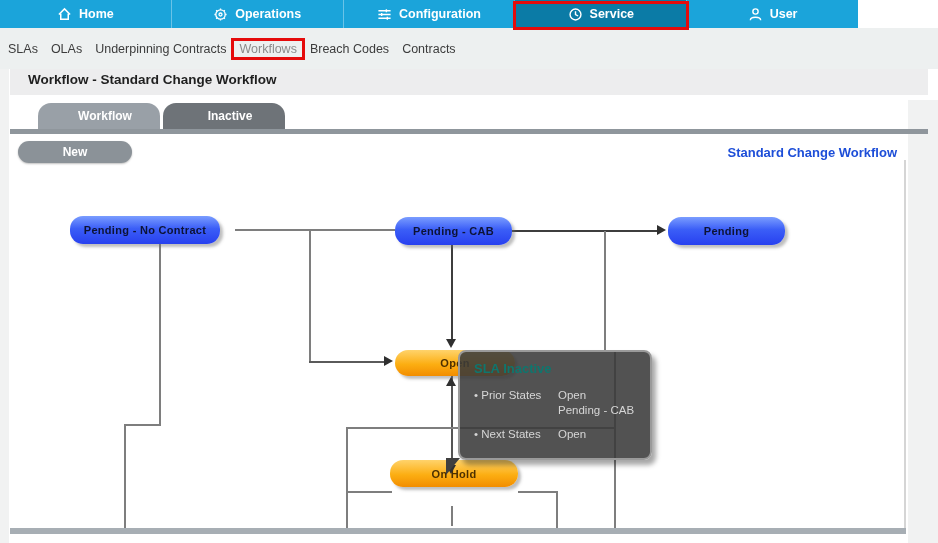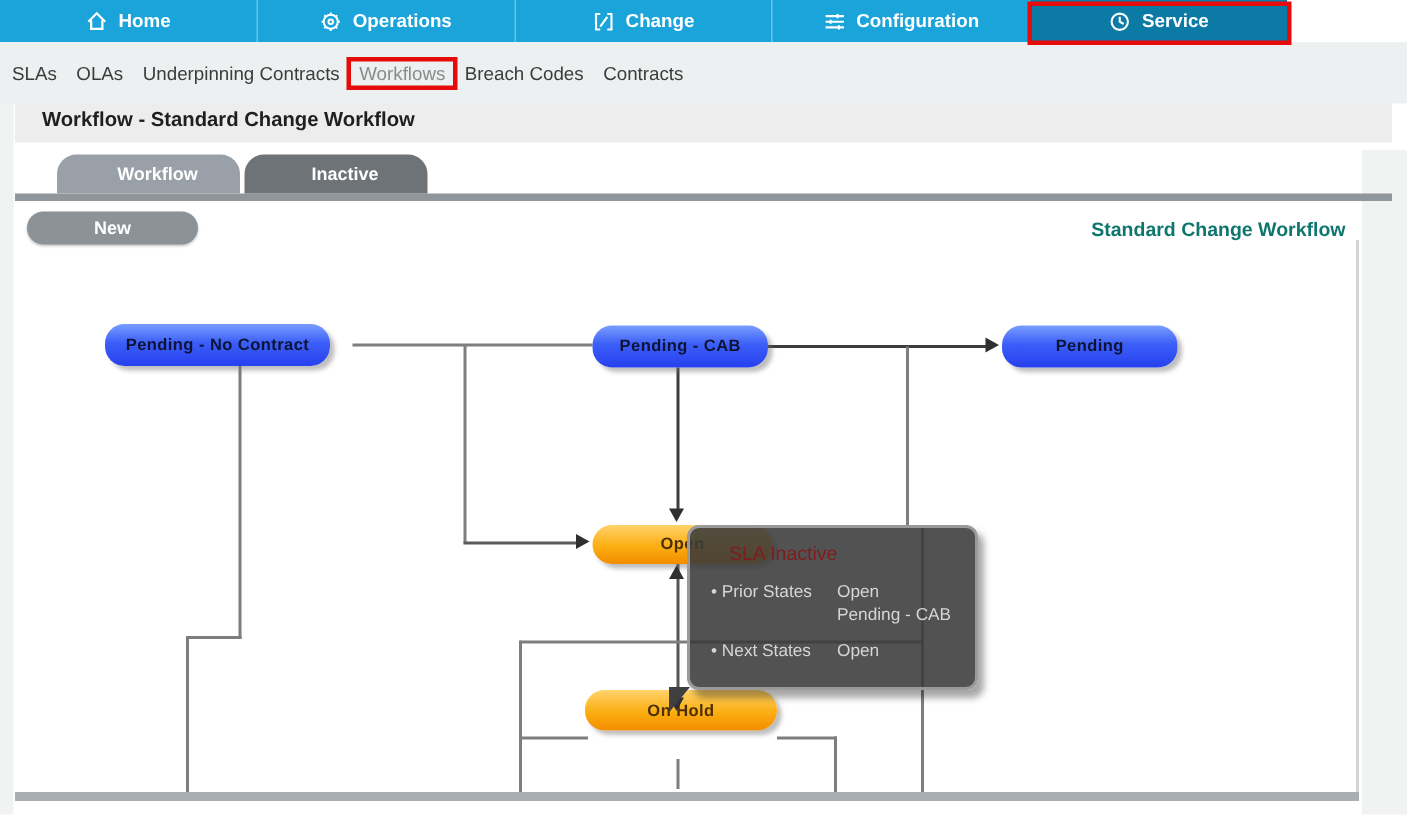--- a/index.html
+++ b/index.html
@@ -55,21 +55,21 @@
   .chip.lifecycle{left:163px;background:#6e7378;}
   .chip-bar{position:absolute;left:10px;top:129px;width:918px;height:5px;background:#8f969c;z-index:2;}
   .btn-new{
     position:absolute;left:18px;top:141px;width:114px;height:22px;z-index:3;
     background:#8b9298;border-radius:11px;color:#fff;font-size:12px;font-weight:bold;
     display:flex;align-items:center;justify-content:center;cursor:pointer;
     box-shadow:0 1px 2px rgba(0,0,0,0.25);
   }
   .wf-name{
     position:absolute;right:41px;top:145px;z-index:3;
-    font-size:13px;font-weight:bold;color:#0f766e;
+    font-size:13px;font-weight:bold;color:#1d4ed8;
   }
   .canvas-right-border{position:absolute;left:904px;top:160px;width:2px;height:373px;background:#d5d5d5;z-index:2;}
   .canvas-bottom-bar{position:absolute;left:10px;top:528px;width:896px;height:6px;background:#a7aeb4;z-index:2;}
   
   .edge{position:absolute;z-index:3;}
   .node{
     position:absolute;z-index:4;border-radius:13px;cursor:pointer;
     display:flex;align-items:center;justify-content:center;
     font-size:11px;font-weight:bold;letter-spacing:0.3px;
     box-shadow:3px 3px 3px rgba(110,110,110,0.45);
@@ -80,21 +80,21 @@
   .arrow.right{border-top:5.5px solid transparent;border-bottom:5.5px solid transparent;border-left:9px solid #2f2f2f;}
   .arrow.down{border-left:5.5px solid transparent;border-right:5.5px solid transparent;border-top:9px solid #2f2f2f;}
   .arrow.up{border-left:5.5px solid transparent;border-right:5.5px solid transparent;border-bottom:9px solid #2f2f2f;}
   
   .tooltip{
     position:absolute;left:458px;top:350px;width:194px;height:110px;z-index:6;
     background:rgba(58,58,58,0.88);border:2px solid #9a9a9a;border-radius:8px;
     box-shadow:4px 5px 5px rgba(0,0,0,0.35);
     color:#d6d6d6;font-size:11.5px;box-sizing:border-box;padding:9px 10px 0 14px;
   }
-  .tooltip .tt-title{color:#7f1d1d;font-size:13px;font-weight:normal;margin-bottom:12px;margin-left:12px;}
+  .tooltip .tt-title{color:#0f766e;font-size:13px;font-weight:bold;margin-bottom:12px;}
   .tooltip .row{display:flex;line-height:15px;}
   .tooltip .row .lbl{width:84px;flex:0 0 84px;}
   .tooltip .row.gap{margin-top:9px;}
   .tooltip-tail{
     position:absolute;left:446px;top:458px;width:0;height:0;z-index:7;
     border-top:17px solid #3f3f3f;border-right:14px solid transparent;
   }
 </style>
 </head>
 <body>
@@ -115,45 +115,44 @@
           <circle cx="8" cy="8" r="5"></circle>
           <circle cx="8" cy="8" r="1.6"></circle>
           <path d="M8 3 V1.5 M8 13 V14.5 M3 8 H1.5 M13 8 H14.5 M4.5 4.5 L3.4 3.4 M11.5 11.5 L12.6 12.6 M11.5 4.5 L12.6 3.4 M4.5 11.5 L3.4 12.6"></path>
         </svg>
       </span>
     <span>Operations</span>
   </div>
   <div class="cell">
     <span class="icon">
         <svg width="15" height="15" viewBox="0 0 16 16" fill="none" stroke="#fff" stroke-width="1.5">
-          <path d="M5.5 2.5 H2.5 V13.5 H5.5"></path>
-          <path d="M10.5 2.5 H13.5 V13.5 H10.5"></path>
-          <path d="M10.5 4.5 L5.5 11.5"></path>
-        </svg>
-      </span>
-    <span>Change</span>
-  </div>
-  <div class="cell">
-    <span class="icon">
-        <svg width="15" height="15" viewBox="0 0 16 16" fill="none" stroke="#fff" stroke-width="1.5">
           <path d="M1.5 4 H14.5 M1.5 8 H14.5 M1.5 12 H14.5"></path>
           <path d="M10 2.5 V5.5 M5 6.5 V9.5 M11 10.5 V13.5"></path>
         </svg>
       </span>
     <span>Configuration</span>
   </div>
   <div class="cell active">
     <span class="icon">
         <svg width="15" height="15" viewBox="0 0 16 16" fill="none" stroke="#fff" stroke-width="1.5">
           <circle cx="8" cy="8" r="5.8"></circle>
           <path d="M8 4.5 V8 L10.8 9.6"></path>
         </svg>
       </span>
     <span>Service</span>
     <span class="annot-service"></span>
+  </div>
+  <div class="cell">
+    <span class="icon">
+        <svg width="15" height="15" viewBox="0 0 16 16" fill="none" stroke="#fff" stroke-width="1.5">
+          <circle cx="8" cy="4.8" r="2.8"></circle>
+          <path d="M2.5 14 C2.5 9.8 13.5 9.8 13.5 14"></path>
+        </svg>
+      </span>
+    <span>User</span>
   </div>
 </div>
 
 <div class="subnav">
   <span class="item">SLAs</span>
   <span class="item">OLAs</span>
   <span class="item">Underpinning Contracts</span>
   <span class="item dim">
     <span>Workflows</span>
     <span class="annot-workflows"></span>

